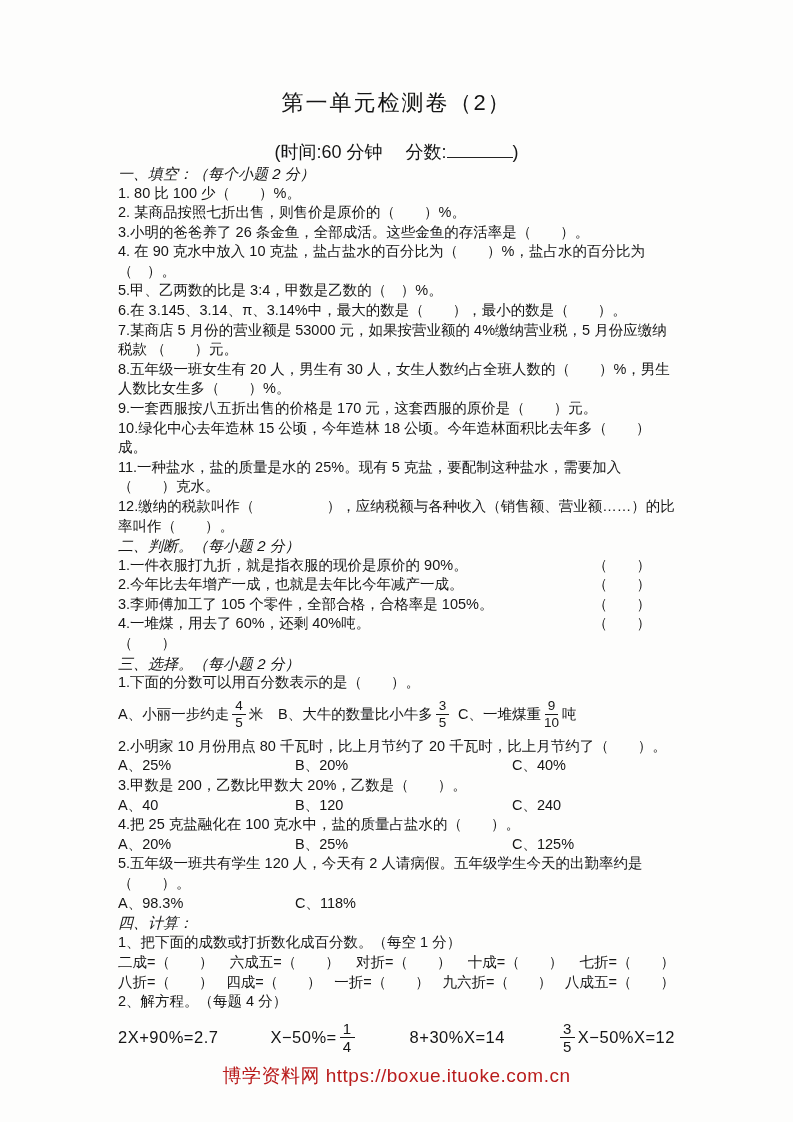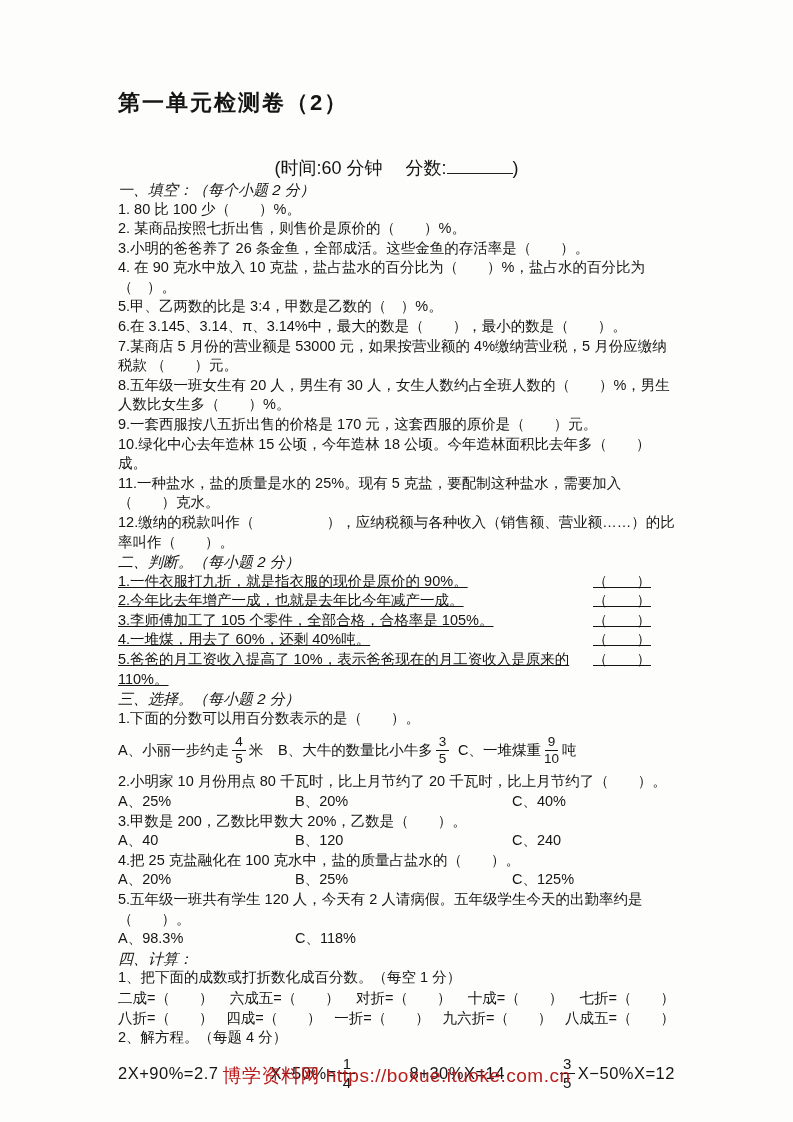--- a/index.html
+++ b/index.html
@@ -10,24 +10,25 @@
     color: #151515;
     position: relative;
     overflow: hidden;
   }
   .content {
     position: absolute;
     left: 118px; top: 88px;
     width: 557px;
   }
   .title {
+    text-align: center;
     font-size: 22px;
-    font-weight: bold;
+    font-weight: normal;
     letter-spacing: 2px;
-    margin-bottom: 38px;
+    margin-bottom: 22px;
   }
   .meta {
     text-align: center;
     font-size: 18px;
     white-space: nowrap;
   }
   .score-underline {
     display: inline-block;
     width: 66px;
     border-bottom: 1px solid #222;
@@ -42,21 +43,20 @@
   }
   .line {
     font-size: 14.5px;
     line-height: 19.6px;
   }
   .judge-row {
     display: flex;
     justify-content: space-between;
     font-size: 14.5px;
     line-height: 19.6px;
-    text-decoration: underline;
   }
   .judge-row .blank { margin-right: 24px; white-space: nowrap; }
   .opt-grid {
     display: grid;
     grid-template-columns: 177px 217px 1fr;
     font-size: 14.5px;
     line-height: 19.6px;
   }
   .frac-opt-grid {
     display: grid;
@@ -147,21 +147,20 @@
     </div>
   <div class="judge-row">
       <span>3.李师傅加工了 105 个零件，全部合格，合格率是 105%。</span>
       <span class="blank">（　　）</span>
     </div>
   <div class="judge-row">
       <span>4.一堆煤，用去了 60%，还剩 40%吨。</span>
       <span class="blank">（　　）</span>
     </div>
   <div class="judge-row">
-      <span>5.爸爸的月工资收入提高了 10%，表示爸爸现在的月工资收入是原来的 110%。</span>
       <span class="blank">（　　）</span>
     </div>
 
   <div class="sec-heading">三、选择。（每小题 2 分）</div>
 
   <div class="line">1.下面的分数可以用百分数表示的是（　　）。</div>
   <div class="frac-opt-grid">
     <span><span>A、小丽一步约走</span><span class="frac">
           <span class="num">4</span>
           <span class="den">5</span>

